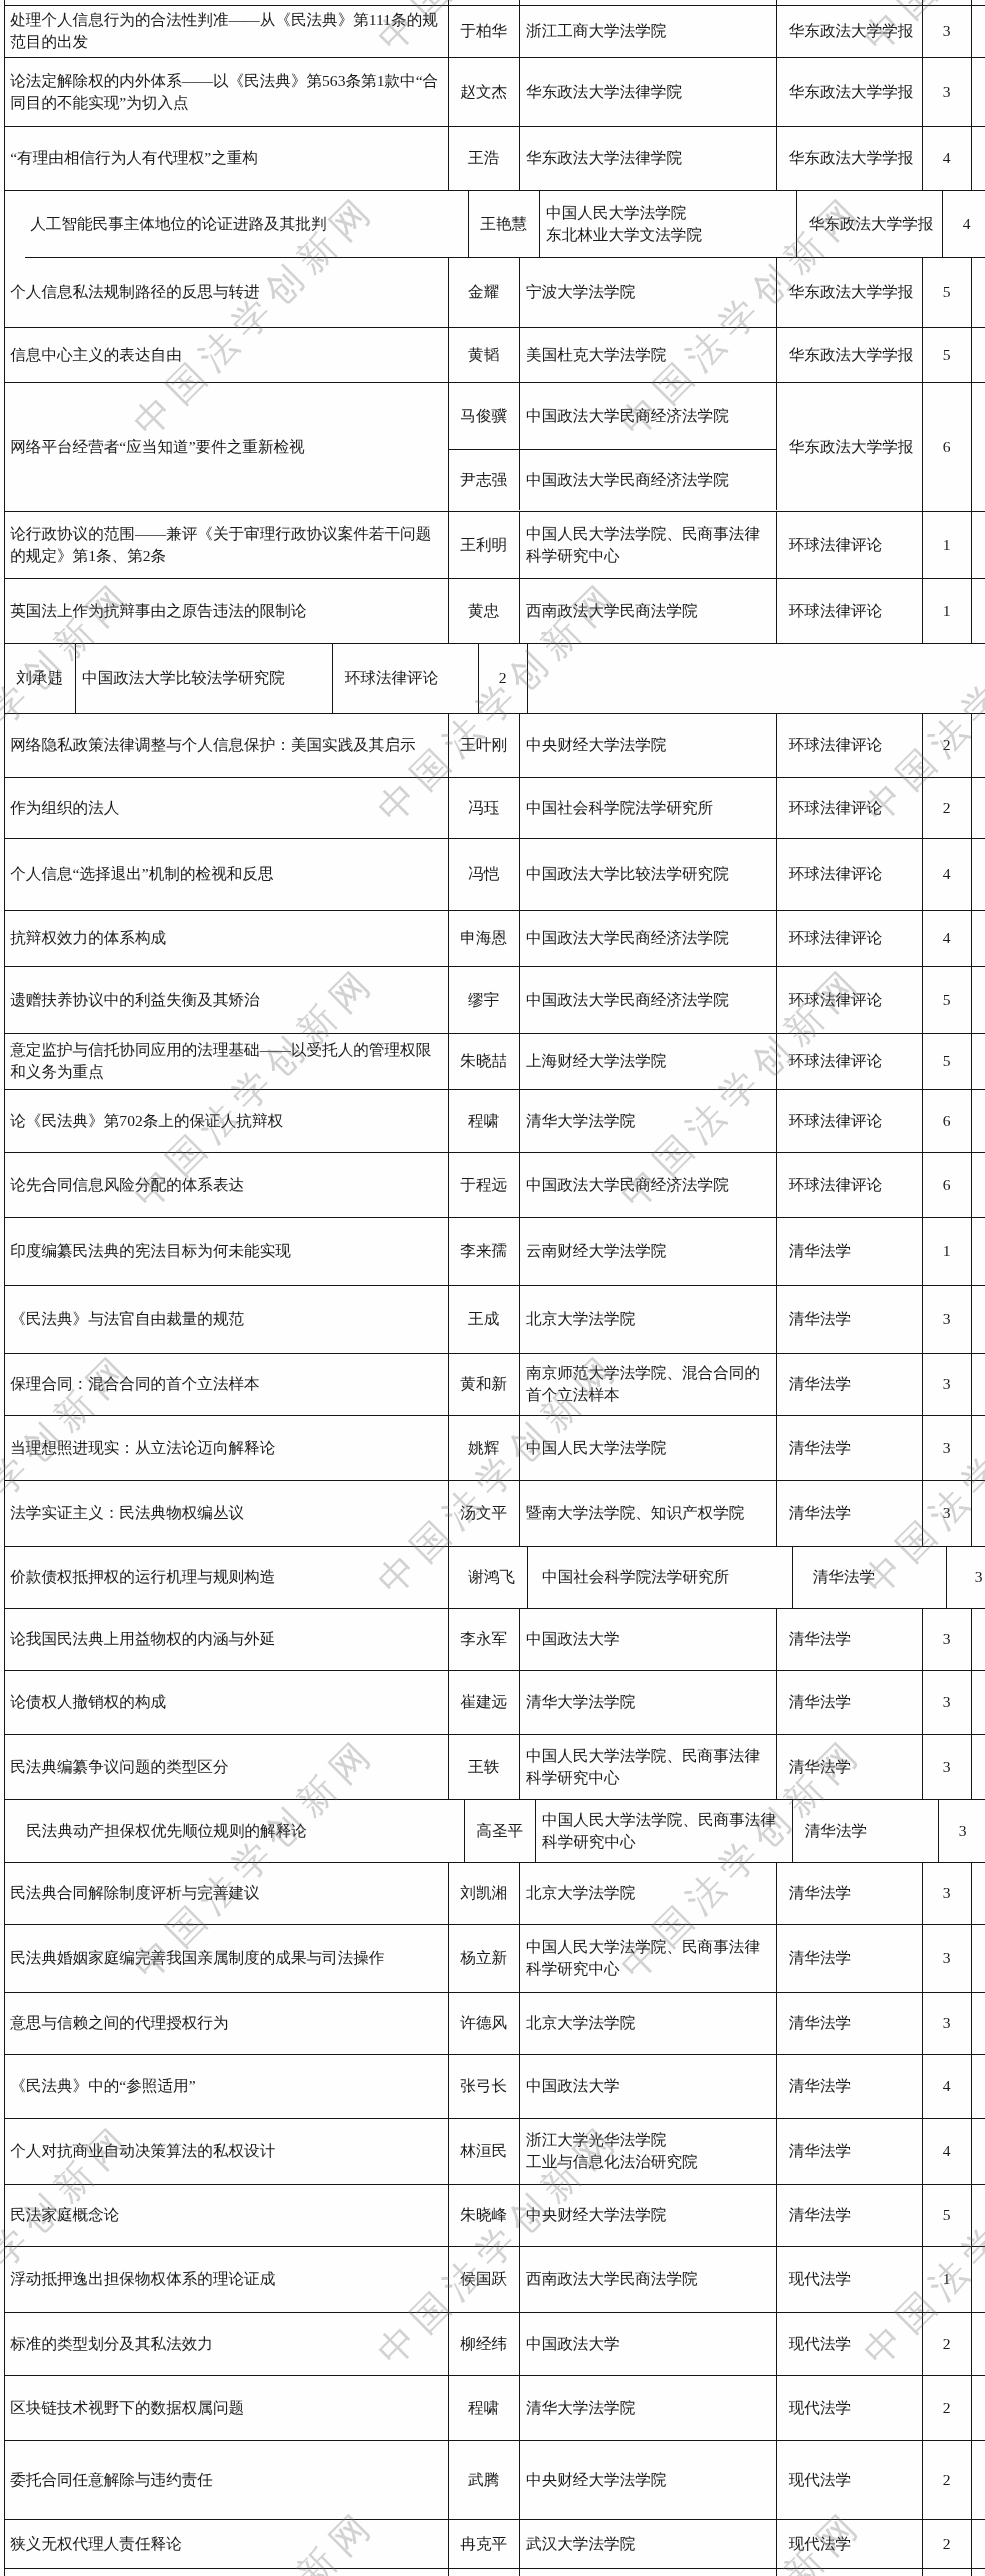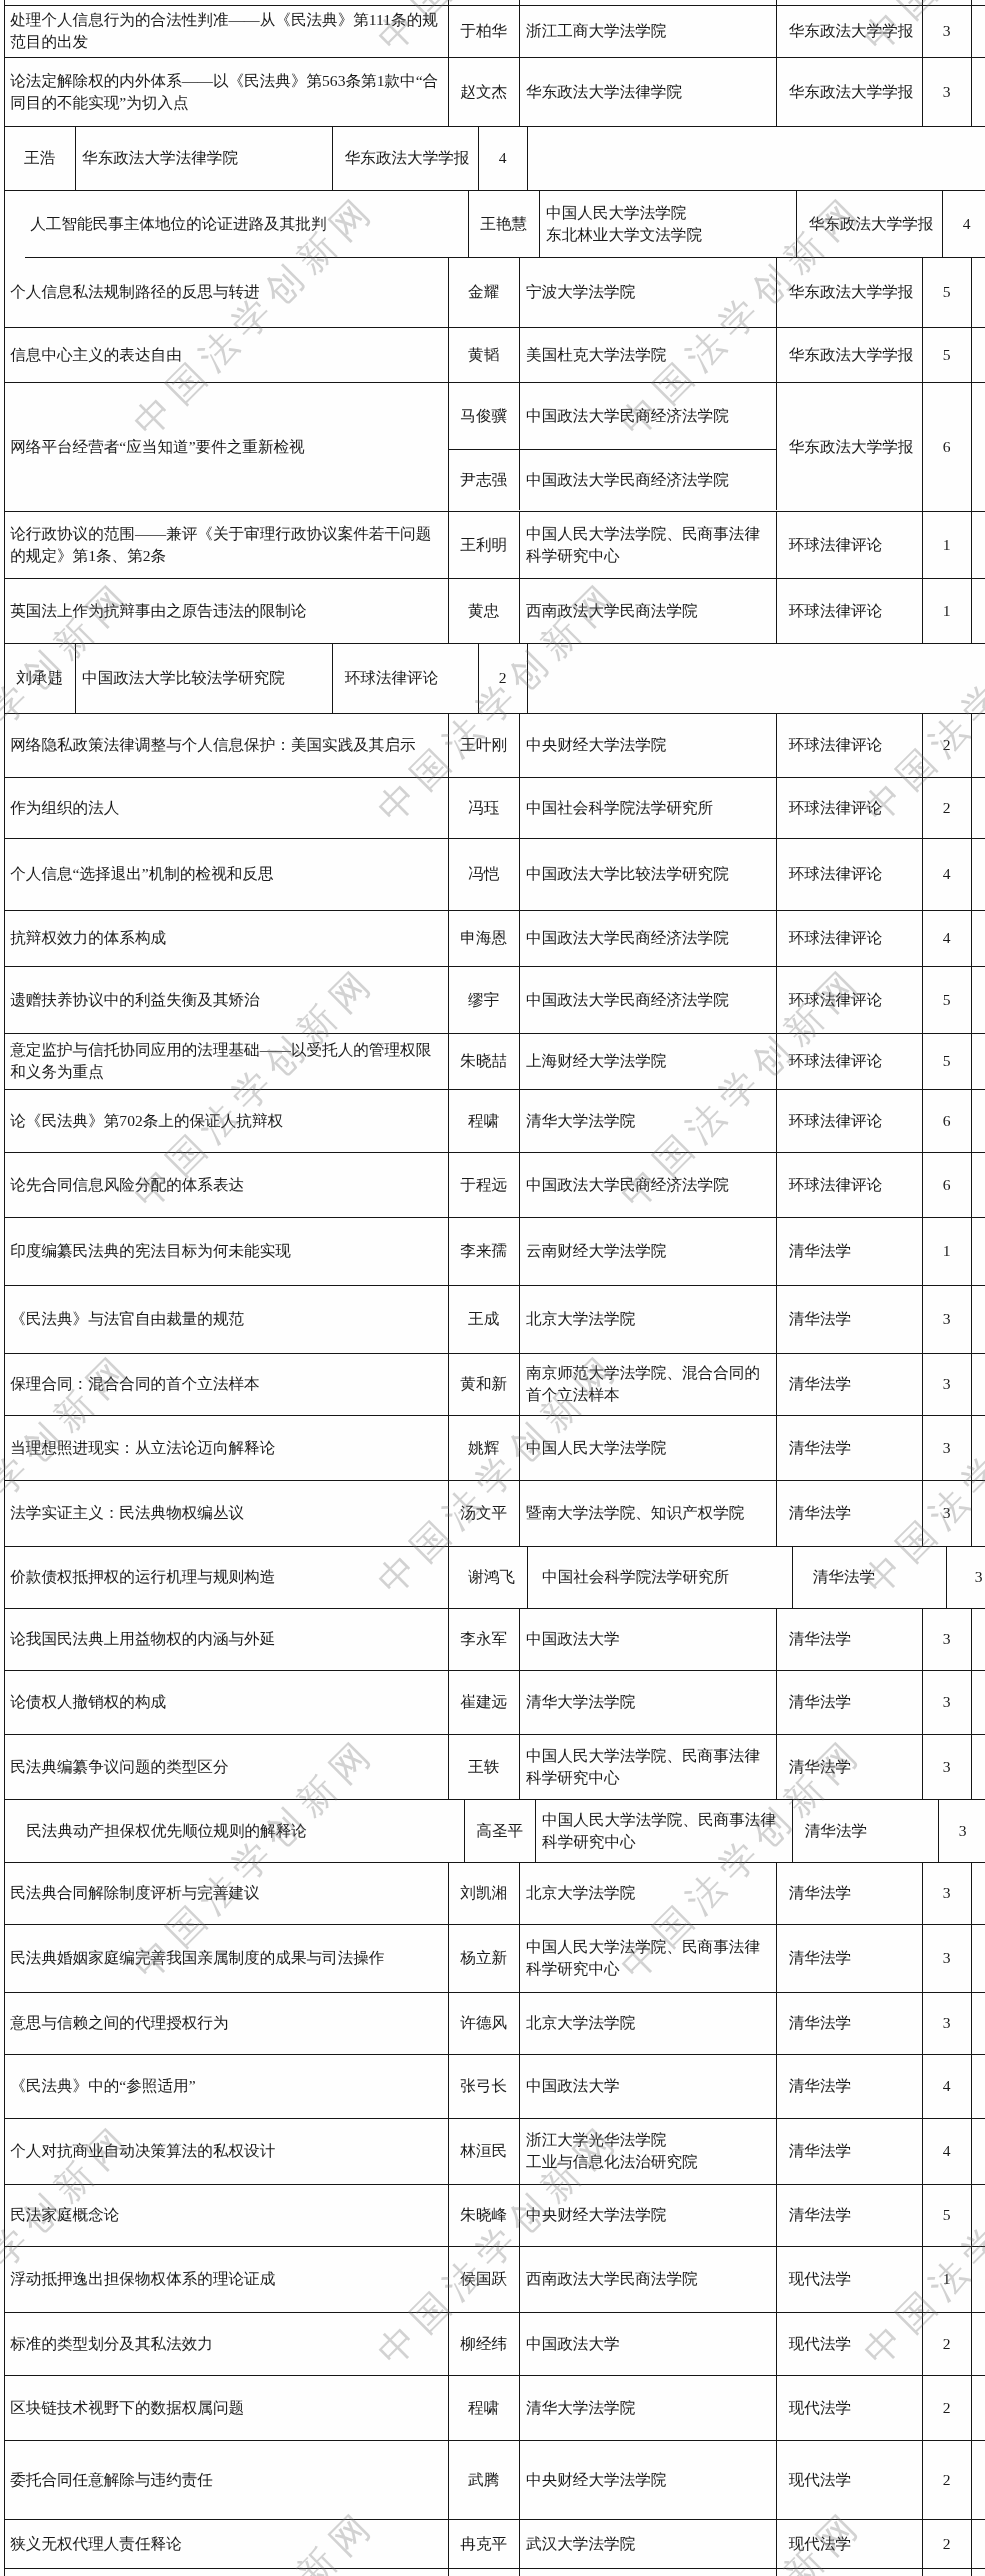--- a/index.html
+++ b/index.html
@@ -74,20 +74,21 @@
         <div class="c issue">3</div>
       </div>
       <div class="row" style="height: 69px;">
         <div class="c title">论法定解除权的内外体系——以《民法典》第563条第1款中“合同目的不能实现”为切入点</div>
         <div class="c author">赵文杰</div>
         <div class="c inst">华东政法大学法律学院</div>
         <div class="c journal">华东政法大学学报</div>
         <div class="c issue">3</div>
       </div>
       <div class="row" style="height: 64px;">
+        <div class="c title">“有理由相信行为人有代理权”之重构</div>
         <div class="c author">王浩</div>
         <div class="c inst">华东政法大学法律学院</div>
         <div class="c journal">华东政法大学学报</div>
         <div class="c issue">4</div>
       </div>
       <div class="row" style="height: 67px; margin-left: 20px;">
         <div class="c title">人工智能民事主体地位的论证进路及其批判</div>
         <div class="c author">王艳慧</div>
         <div class="c inst">中国人民大学法学院
 东北林业大学文法学院</div>

